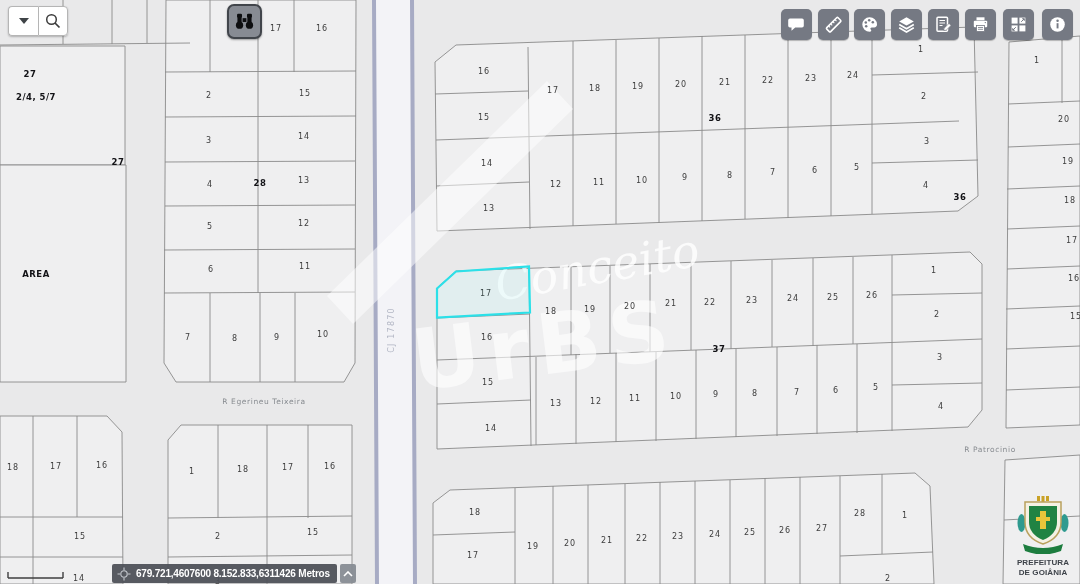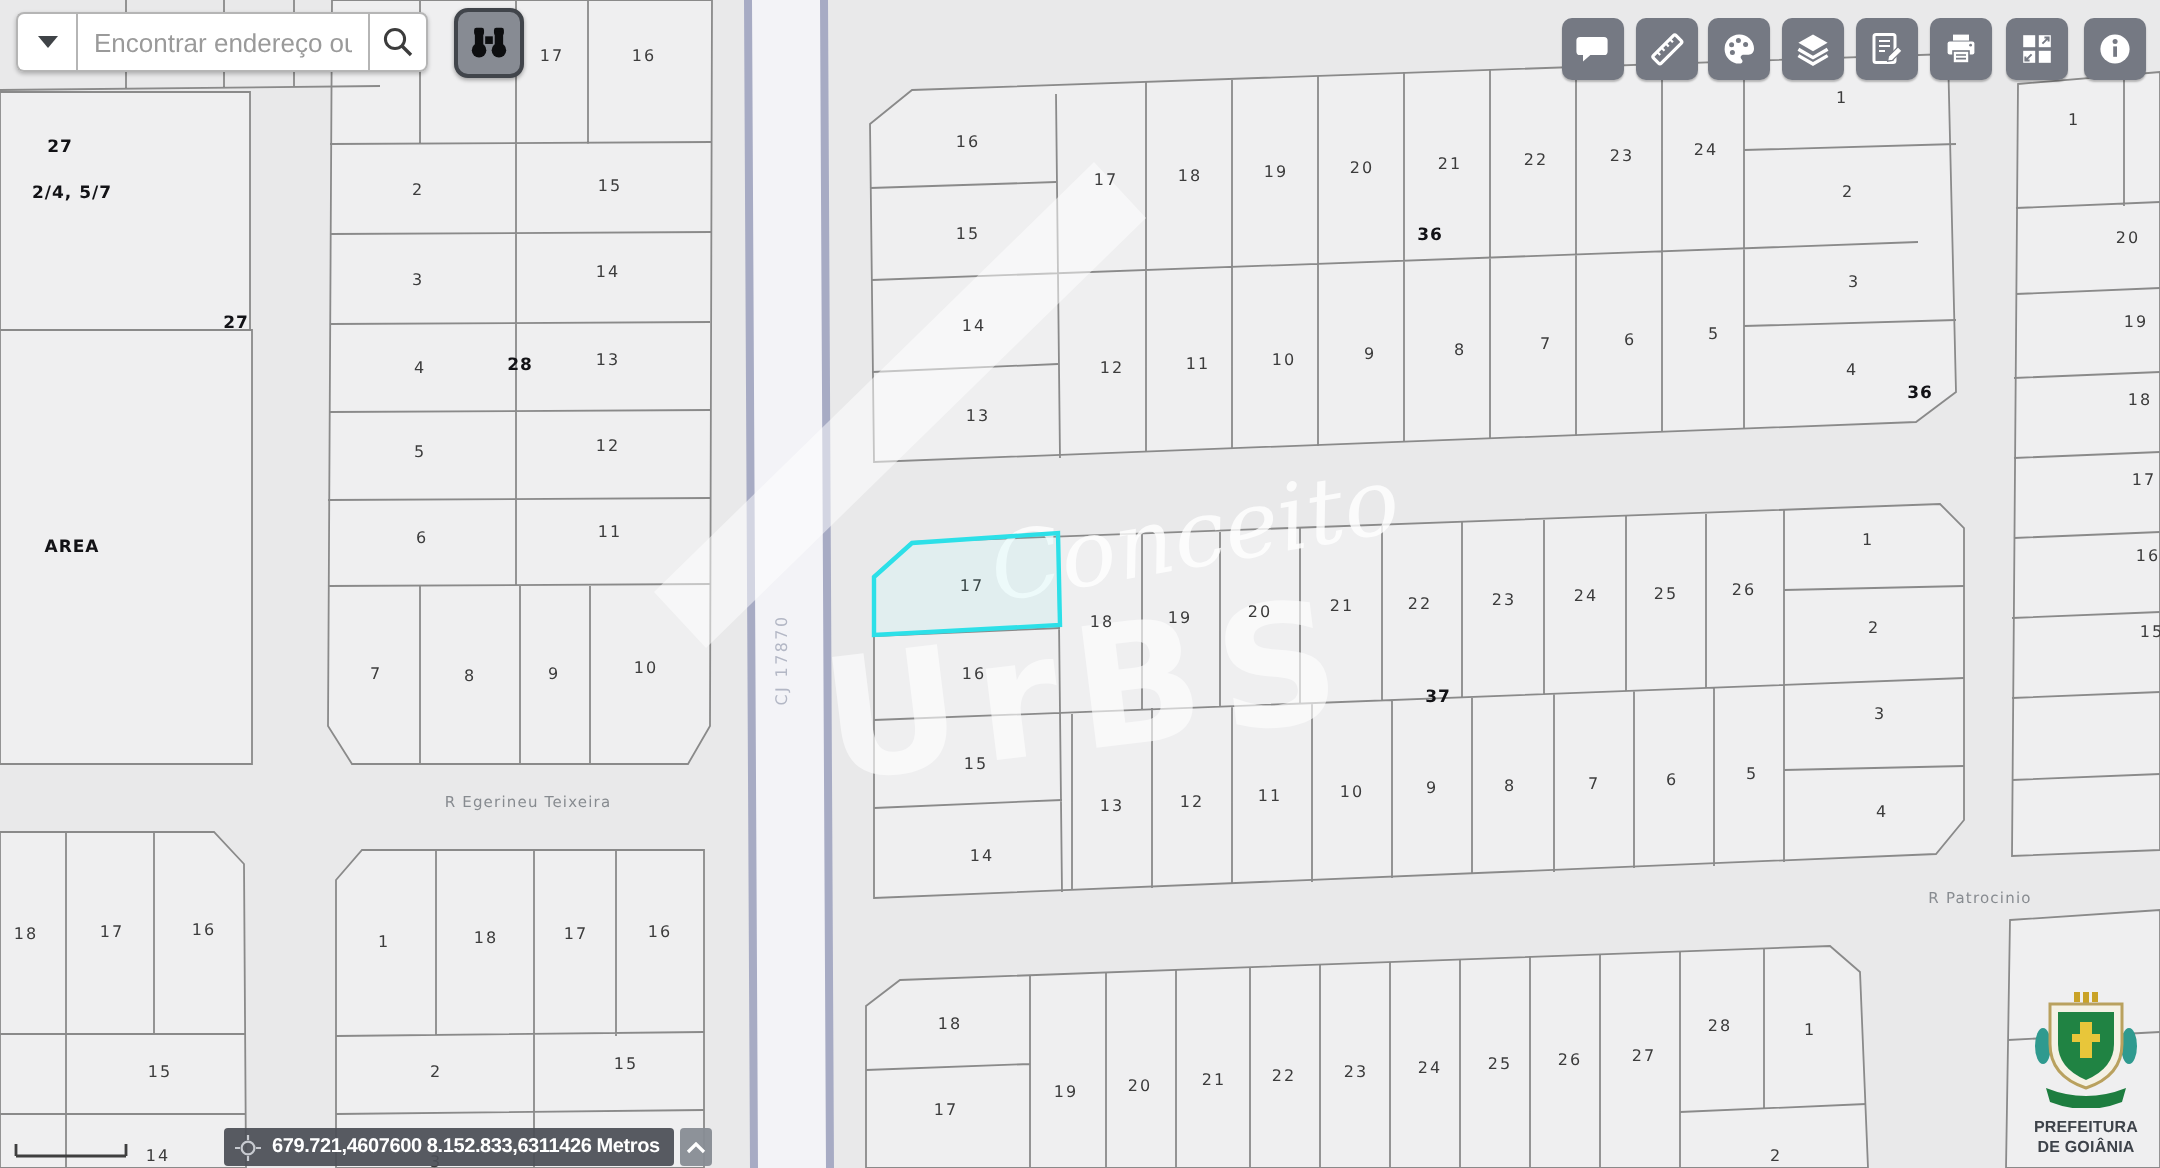--- a/index.html
+++ b/index.html
@@ -202,21 +202,20 @@
 
   <polygon class="highlight" points="437,288.5 456,271.5 529,266.5 530,312.5 437,317.5"></polygon>
 
   <path class="scalebar" d="M8,572 V578 M8,578 H63 M63,572 V578"></path>
 </svg>
 
 <div class="search-group">
   <button class="dd">
     <span class="caret"></span>
   </button>
-  <input class="search-input" type="text" placeholder="Encontrar endereço ou" style="">
   <button class="sbtn">
     <svg width="18" height="18" viewBox="0 0 18 18">
       <circle cx="7.5" cy="7.5" r="4.8" fill="none" stroke="#3c3c3c" stroke-width="1.5"></circle>
       <path d="M11,11 L15.5,15.5" stroke="#3c3c3c" stroke-width="1.7"></path>
     </svg>
   </button>
 </div>
 
 <button class="binoc-button" aria-label="binoculars">
   <svg width="21" height="21" viewBox="0 0 22 22" fill="#0d0e10">

